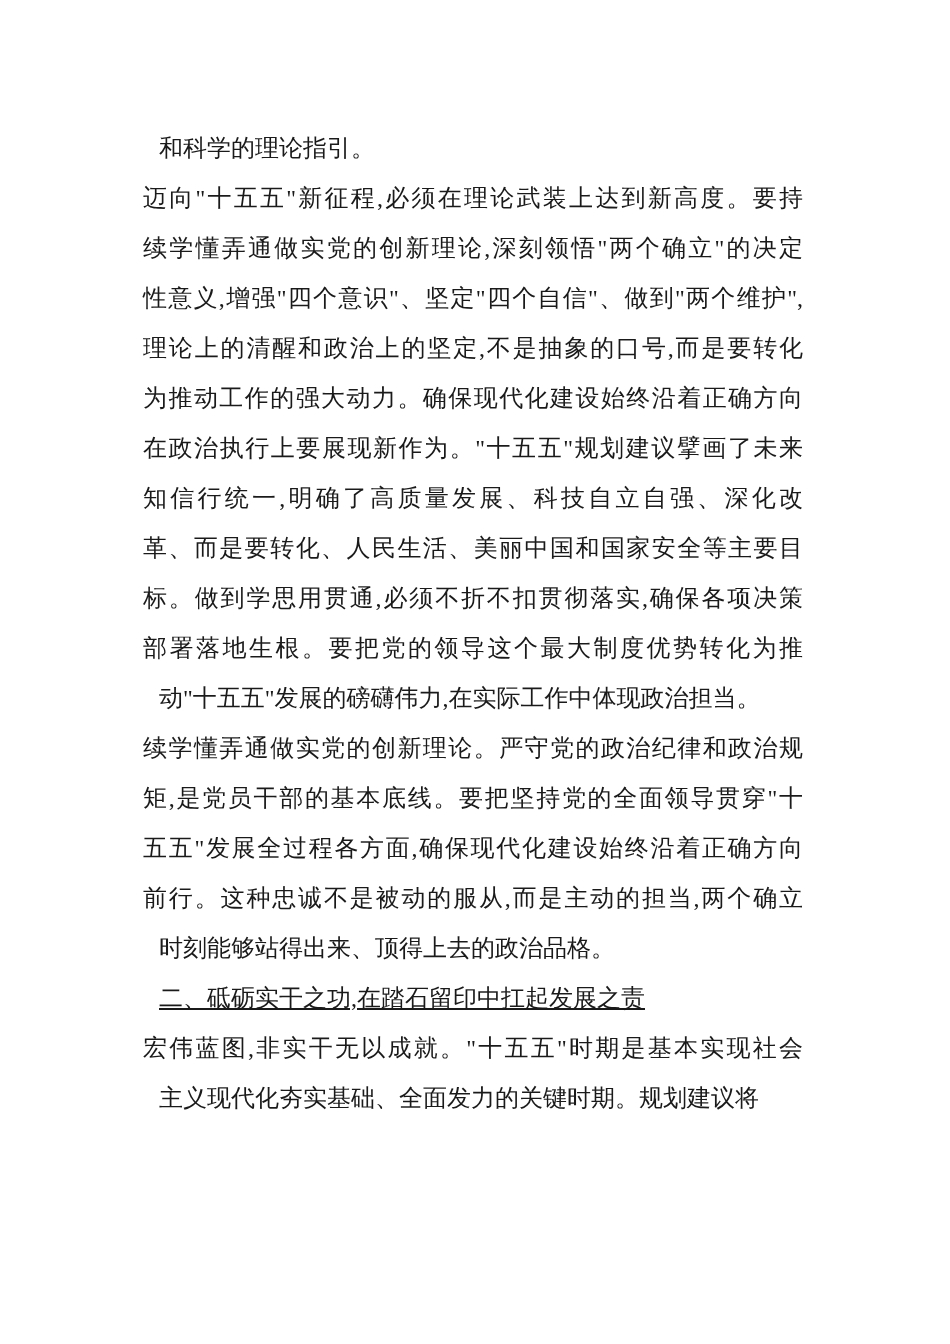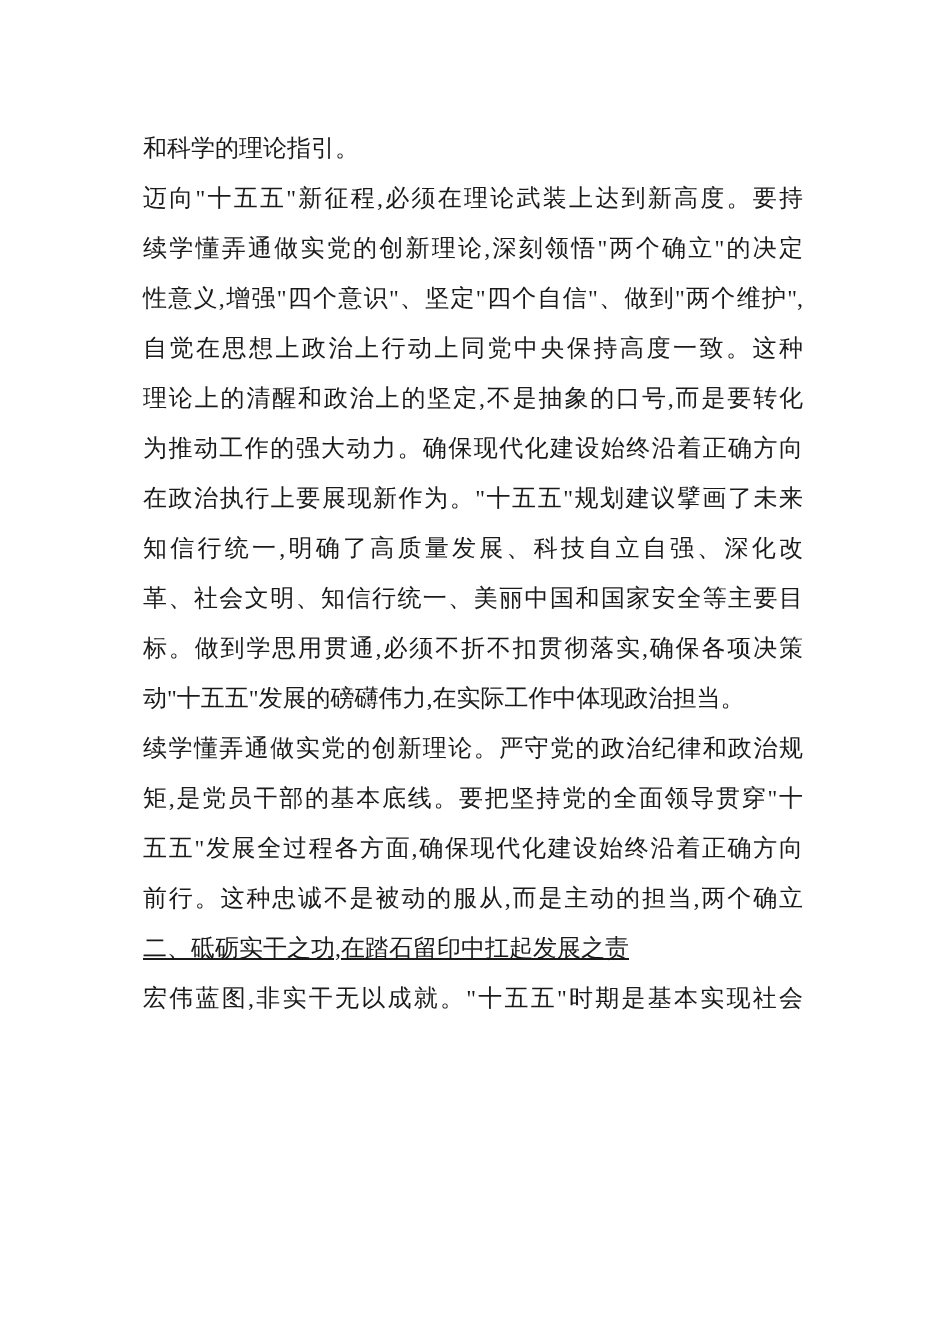--- a/index.html
+++ b/index.html
@@ -30,55 +30,58 @@
     font-size: 24px;
     line-height: 50px;
     height: 50px;
     white-space: nowrap;
     text-align: justify;
     text-align-last: justify;
     font-weight: 400;
   }
   .line.last {
     text-align-last: left;
+    margin-left: 16px;
   }
   .paragraph.heading .line {
     font-weight: 400; 
     text-decoration: underline;
   }
 </style>
 </head>
 <body>
 
 <div class="page">
   <div class="text-block" id="doc">
       <div class="paragraph">
         <div class="line last">和科学的理论指引。</div>
       </div>
       <div class="paragraph">
         <div class="line">迈向"十五五"新征程,必须在理论武装上达到新高度。要持</div>
         <div class="line">续学懂弄通做实党的创新理论,深刻领悟"两个确立"的决定</div>
         <div class="line">性意义,增强"四个意识"、坚定"四个自信"、做到"两个维护",</div>
-        <div class="line">自觉在思想上政治上行动上同党中央保持高度一致。这种</div>
         <div class="line">理论上的清醒和政治上的坚定,不是抽象的口号,而是要转化</div>
         <div class="line">为推动工作的强大动力。确保现代化建设始终沿着正确方向</div>
       </div>
       <div class="paragraph">
         <div class="line">在政治执行上要展现新作为。"十五五"规划建议擘画了未来</div>
         <div class="line">知信行统一,明确了高质量发展、科技自立自强、深化改</div>
-        <div class="line">革、社会文明、知信行统一、美丽中国和国家安全等主要目</div>
+        <div class="line">革、而是要转化、人民生活、美丽中国和国家安全等主要目</div>
         <div class="line">标。做到学思用贯通,必须不折不扣贯彻落实,确保各项决策</div>
+        <div class="line">部署落地生根。要把党的领导这个最大制度优势转化为推</div>
         <div class="line last">动"十五五"发展的磅礴伟力,在实际工作中体现政治担当。</div>
       </div>
       <div class="paragraph">
         <div class="line">续学懂弄通做实党的创新理论。严守党的政治纪律和政治规</div>
         <div class="line">矩,是党员干部的基本底线。要把坚持党的全面领导贯穿"十</div>
         <div class="line">五五"发展全过程各方面,确保现代化建设始终沿着正确方向</div>
         <div class="line">前行。这种忠诚不是被动的服从,而是主动的担当,两个确立</div>
+        <div class="line last">时刻能够站得出来、顶得上去的政治品格。</div>
       </div>
       <div class="paragraph heading">
         <div class="line last">二、砥砺实干之功,在踏石留印中扛起发展之责</div>
       </div>
       <div class="paragraph">
         <div class="line">宏伟蓝图,非实干无以成就。"十五五"时期是基本实现社会</div>
+        <div class="line last">主义现代化夯实基础、全面发力的关键时期。规划建议将</div>
       </div>
     </div>
 </div>
 
 </body></html>

